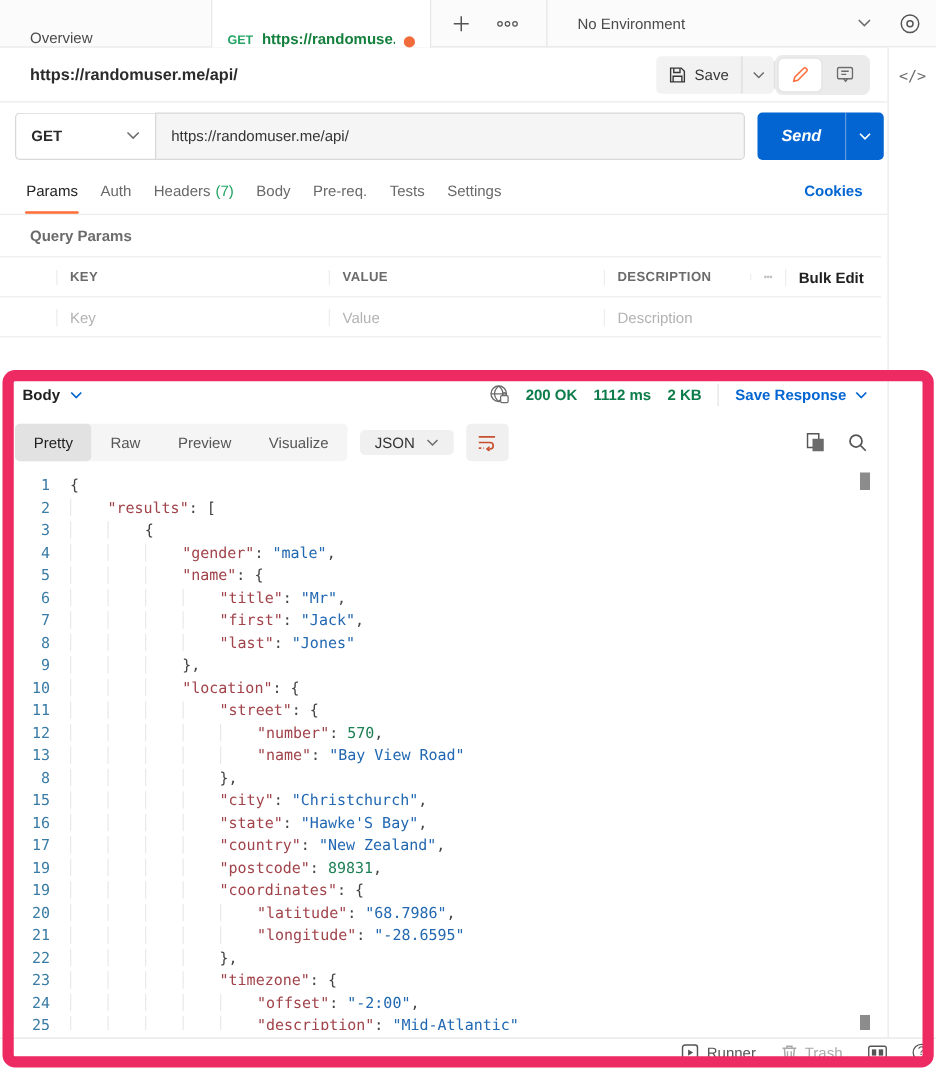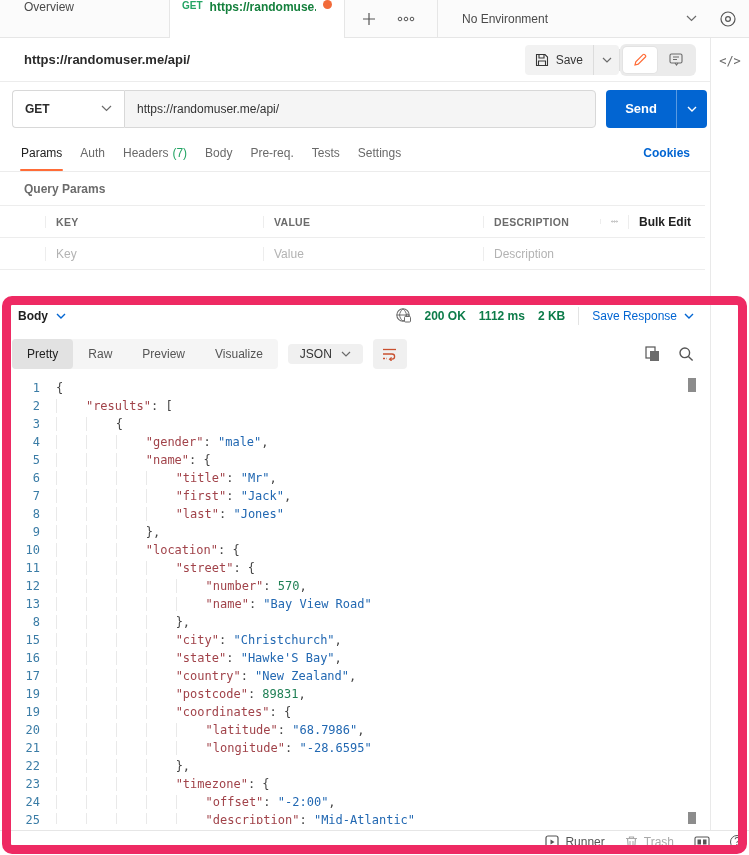--- a/index.html
+++ b/index.html
@@ -5,21 +5,21 @@
   * { margin:0; padding:0; box-sizing:border-box; }
   html,body { background:#fff; }
   body { font-family:"Liberation Sans", sans-serif; color:#212121; }
   .screen { position:relative; width:749px; height:855px; background:#fff; overflow:hidden; }
 
   svg { display:block; }
 
   
   .tabbar { position:absolute; top:0; left:0; width:749px; height:38px;
             background:#fbfbfb; border-bottom:1px solid #e6e6e6; display:flex; align-items:stretch; }
-  .tab { display:flex; align-items:flex-start; font-size:12px; color:#4a4a4a; }
+  .tab { display:flex; align-items:flex-end; font-size:12px; color:#4a4a4a; }
   .tab-overview { width:170px; padding-left:24px; border-right:1px solid #e6e6e6; background:#fbfbfb; }
   .tab-request { width:175px; padding:0 12px; gap:7px; background:#fff; border-right:1px solid #e6e6e6; margin-bottom:-1px; }
   .tab-method { color:#23a464; font-size:10px; font-weight:700; }
   .tab-title { color:#15803d; white-space:nowrap; overflow:hidden; max-width:112px;font-weight:bold; }
   .unsaved-dot { width:9px; height:9px; border-radius:50%; background:#f26b3a; flex-shrink:0; }
   .tabbar-actions { display:flex; align-items:center; gap:20px; padding:0 16px; color:#555; }
   .env-area { margin-left:auto; display:flex; align-items:center; width:270px;
               border-left:1px solid #e6e6e6; padding:0 10px 0 24px; }
   .env-label { font-size:12px; color:#4a4a4a; flex:1; }
   .env-area .chev { color:#6b6b6b; }
@@ -42,21 +42,21 @@
   
   .request-row { position:absolute; top:82px; left:0; width:710px; height:53px;
                  display:flex; align-items:center; padding:0 3px 0 12px; gap:10px; }
   .url-control { display:flex; flex:1; height:38px; }
   .method-select { width:112px; border:1px solid #d8d8d8; border-right:none; border-radius:4px 0 0 4px;
                    background:#fff; display:flex; align-items:center; justify-content:space-between;
                    padding:0 12px; font-size:12px; font-weight:700; color:#2b2b2b; }
   .method-select .chev { color:#6b6b6b; }
   .url-input { flex:1; border:1px solid #d8d8d8; border-radius:0 4px 4px 0; background:#f5f5f5;
                font-family:"Liberation Sans",sans-serif; font-size:12px; color:#333; padding:0 12px; outline:none; }
-  .send-btn { display:flex; height:38px; background:#0265d2; border-radius:4px; overflow:hidden; }
+  .send-btn { display:flex; height:38px; background:#0265d2; border-radius:4px; overflow:hidden;font-style:italic; }
   .send-main { display:flex; align-items:center; padding:0 19px; color:#fff; font-size:13px; font-weight:700; }
   .send-caret { width:31px; display:flex; align-items:center; justify-content:center;
                 border-left:1px solid rgba(255,255,255,.35); color:#fff; }
 
   
   .req-tabs { position:absolute; top:135px; left:0; width:710px; height:37px;
               border-bottom:1px solid #ececec; display:flex; align-items:center; padding:0 20px 0 12px; }
   .rtab { position:relative; height:100%; display:flex; align-items:center; padding:0 9px;
           font-size:12px; color:#696969; }
   .rtab.active { color:#212121; }
@@ -84,21 +84,21 @@
 
   
   .response { position:absolute; top:297px; left:0; width:710px; height:533px; background:#fff; }
   .resp-header { height:37px; display:flex; align-items:center; padding:0 16px 0 18px; }
   .body-select { display:flex; align-items:center; gap:8px; font-size:12px; font-weight:700; color:#212121; }
   .body-select .chev { color:#0265d2; }
   .resp-meta { margin-left:auto; display:flex; align-items:center; gap:13px; }
   .meta-green { font-size:12px; font-weight:700; color:#0d7c4a; }
   .globe { color:#6b6b6b; }
   .meta-div { width:1px; height:18px; background:#e3e3e3; }
-  .save-resp { display:flex; align-items:center; gap:7px; font-size:12px; font-weight:400; color:#0265d2; }
+  .save-resp { display:flex; align-items:center; gap:7px; font-size:12px; font-weight:700; color:#0265d2; }
 
   .resp-toolbar { height:40px; display:flex; align-items:center; padding:0 16px 0 12px; gap:10px; }
   .view-group { display:flex; background:#f5f5f5; border-radius:4px; padding:0; height:30px; }
   .vtab { display:flex; align-items:center; padding:0 15px; font-size:12px; color:#555; border-radius:4px; }
   .vtab.active { background:#e2e2e2; color:#212121; }
   .format-select { display:flex; align-items:center; gap:9px; height:20px; background:#f0f0f0;
                    border-radius:4px; padding:0 12px; font-size:12px; color:#333; }
   .format-select .chev { color:#6b6b6b; }
   .wrap-btn { width:34px; height:30px; background:#f0f0f0; border-radius:4px;
               display:flex; align-items:center; justify-content:center; }

